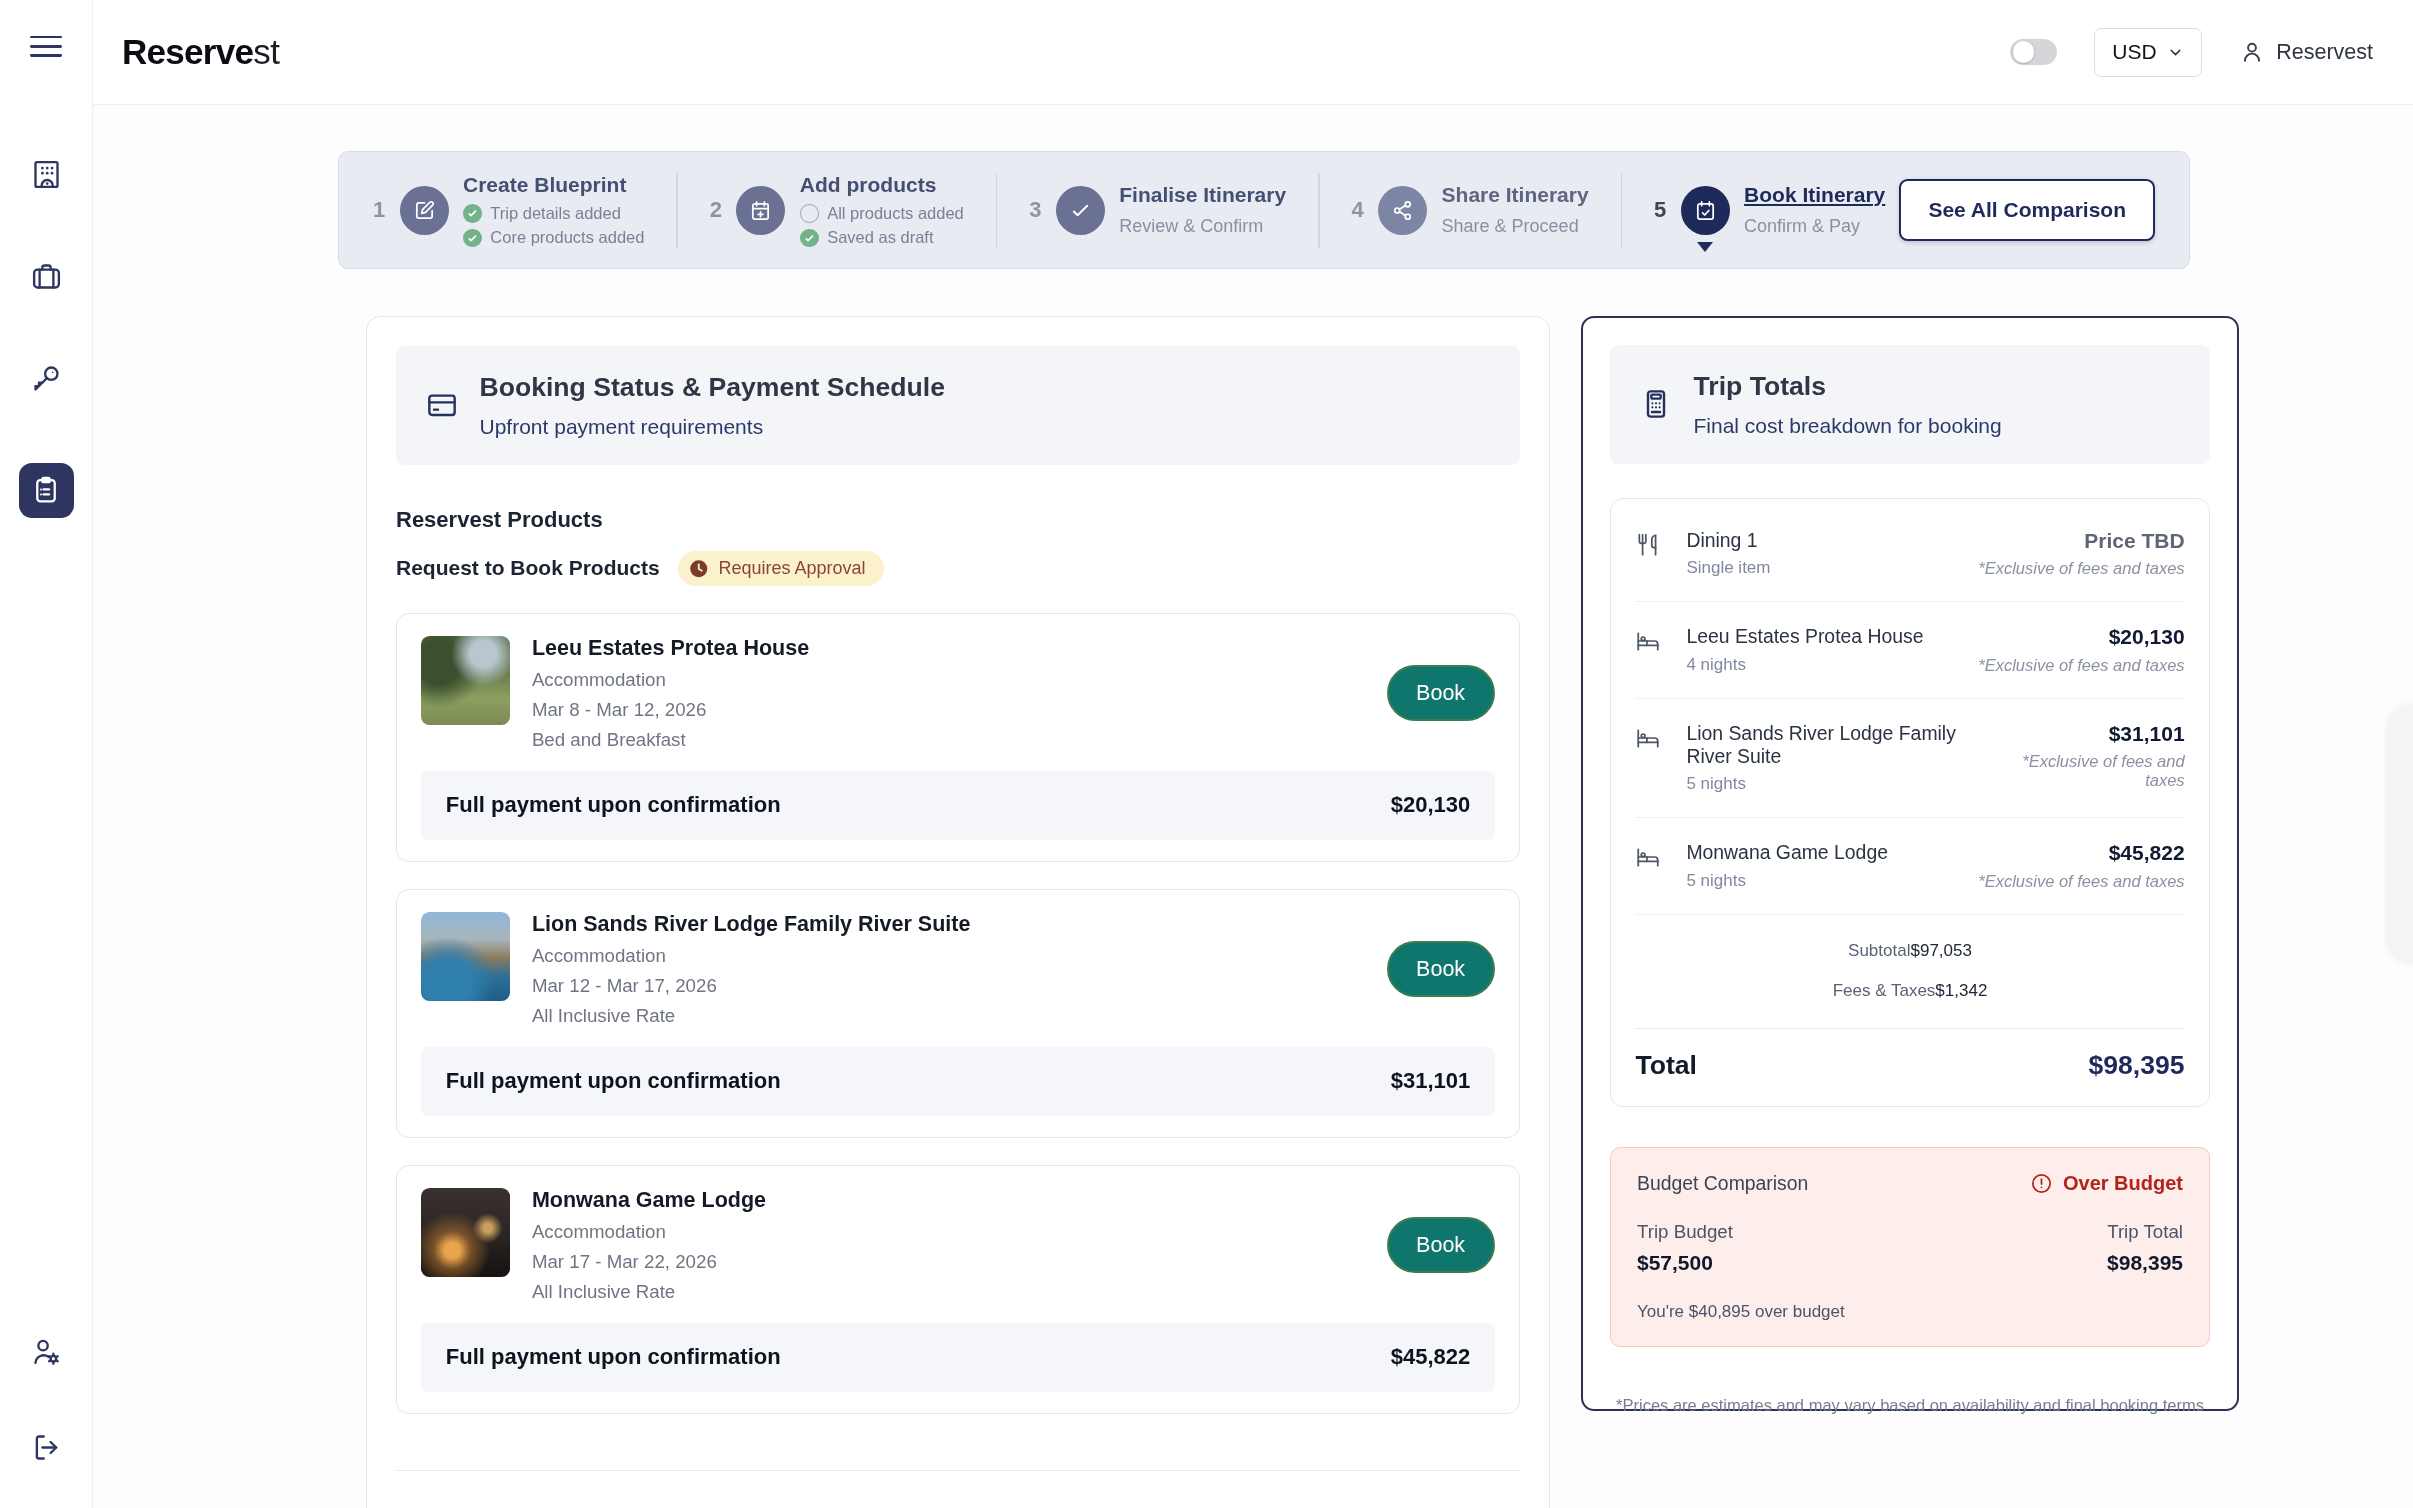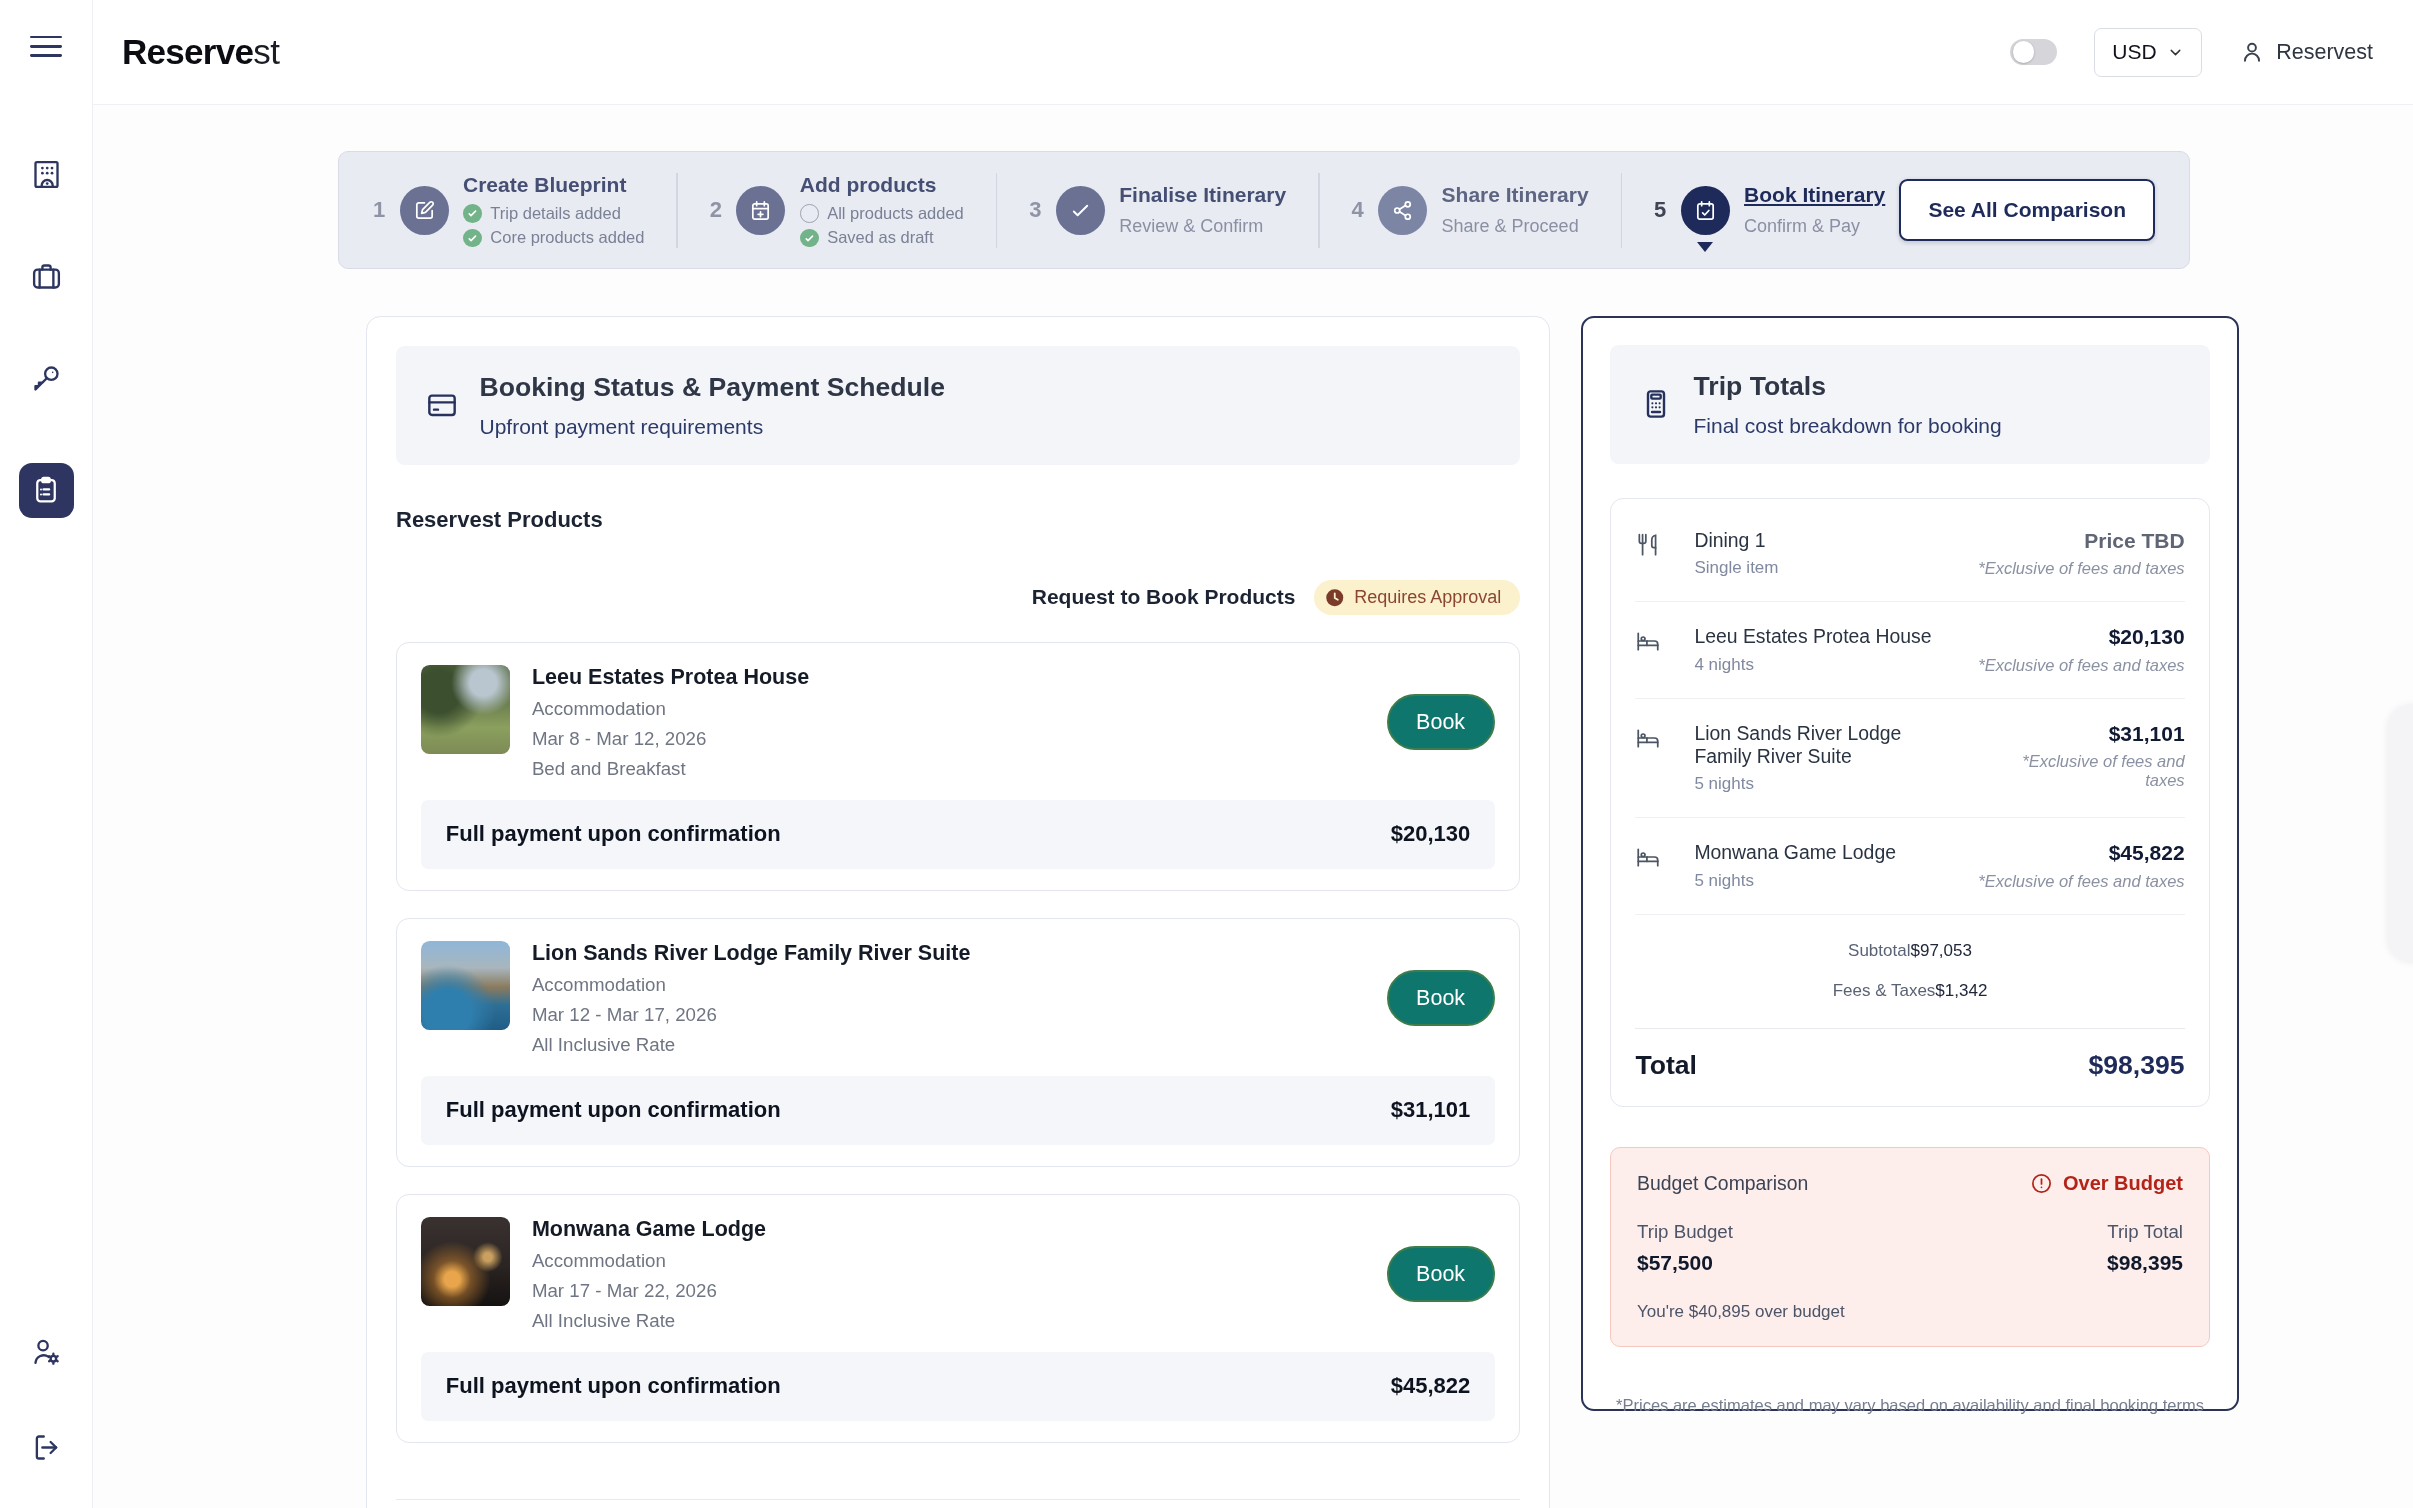--- a/index.html
+++ b/index.html
@@ -71,21 +71,21 @@
   
   .columns { margin-top:47px; margin-left:28px; display:flex; gap:31px; align-items:flex-start; }
   .card-main { width:1184px; height:1214px; background:#fff; border:1.4px solid #e3e5ef; border-radius:14.4px;
     padding:29px; }
   .band { background:#f4f5f9; border-radius:8.6px; padding:26px 30px; display:flex; gap:21.5px; align-items:center; }
   .band svg { width:32px; height:32px; color:#26315c; flex:0 0 32px; }
   .band-title { font-size:26.6px; font-weight:700; color:#2f3747; }
   .band-sub { font-size:21px; color:#2c3a69; margin-top:11.5px; }
 
   .sec-title { font-size:22px; font-weight:700; color:#1c2433; margin-top:42px; }
-  .group-row { margin-top:47px; display:flex; align-items:center; gap:18.7px;justify-content:flex-end; }
+  .group-row { margin-top:18px; display:flex; align-items:center; gap:18.7px; }
   .group-title { font-size:21px; font-weight:700; color:#1c2433; }
   .badge { display:flex; align-items:center; gap:8.6px; background:#fbf1cd; border-radius:718px; padding:7.2px 18.7px 7.2px 10px; }
   .badge svg { width:21.5px; height:21.5px; }
   .badge span { font-size:18px; color:#8a4631; }
 
   .prodcard { margin-top:27px; border:1.4px solid #e4e6ef; border-radius:13px; padding:21.5px 24.4px; }
   .prodtop { display:flex; gap:21.5px; }
   .thumb { width:89px; height:89px; border-radius:8.6px; flex:0 0 89px; }
   .thumb.t1 { background:
       radial-gradient(circle at 70% 20%, #b9c6cf 0 14%, transparent 34%),
@@ -108,21 +108,21 @@
     display:flex; justify-content:space-between; align-items:center; }
   .paylabel { font-size:22px; font-weight:700; color:#0e1320;text-align:center; }
   .payamt { font-size:22px; font-weight:700; color:#0e1320; }
 
   .bottom-div { margin-top:56px; border-top:1.4px solid #e8eaf0; }
 
   
   .card-right { width:658px; height:1095px; background:#fff; border:2.2px solid #2a3357; border-radius:13px;
     padding:27px; }
   .inner { margin-top:34px; border:1.4px solid #e5e7f0; border-radius:13px; padding:7.2px 24.4px 0; }
-  .titem { display:flex; gap:33px; padding:23px 0; border-bottom:1.4px solid #eef0f4; }
+  .titem { display:flex; gap:25px; padding:23px 0; border-bottom:1.4px solid #eef0f4; }
   .titem svg { width:26px; height:26px; color:#4b5563; flex:0 0 26px; margin-top:2.9px; }
   .tname { font-size:19.4px; color:#2a3342; max-width:287px; }
   .tdetail { font-size:17px; color:#8189a0; margin-top:6.5px; }
   .tright { margin-left:auto; text-align:right; max-width:215px; }
   .tprice { font-size:21px; font-weight:700; color:#111a33; }
   .tprice.tbd { color:#5f6575; }
   .tnote { font-size:16.5px; font-style:italic; color:#8a91a2; margin-top:6.5px; }
   .sumrow { display:flex; justify-content:center; padding:10px 0; font-size:17px; }
   .sumrow .l { color:#5a6275; } .sumrow .v { color:#20283a; }
   .sums { padding:16px 0 17px; }

